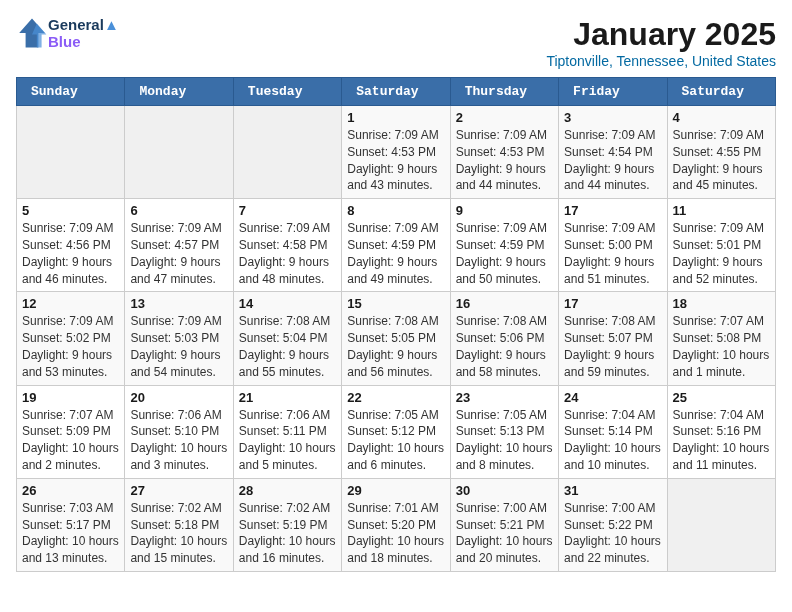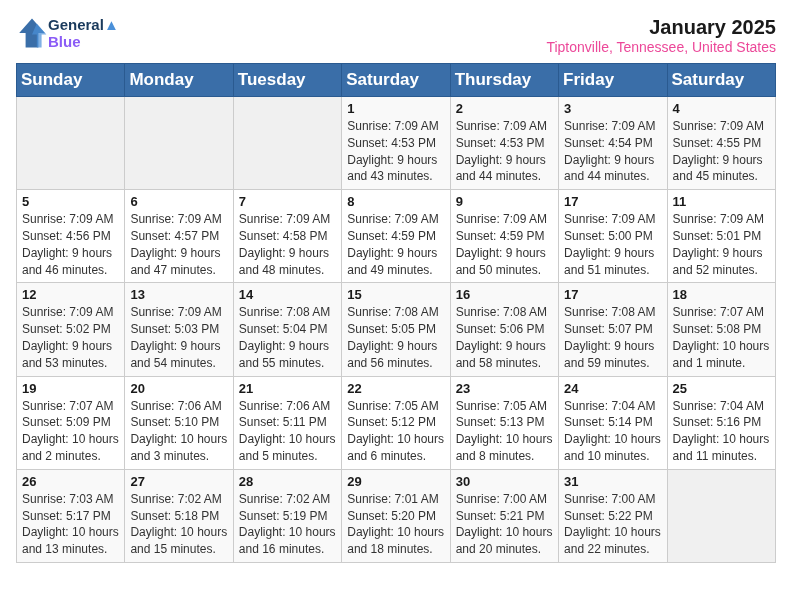--- a/index.html
+++ b/index.html
@@ -21,41 +21,42 @@
       align-items: center;
     }
     .logo-icon {
       width: 32px;
       height: 32px;
     }
     .title-block {
       text-align: right;
     }
     .month-title {
-      font-size: 20px;
+      font-size: 32px;
       font-weight: bold;
       color: #1a1a1a;
     }
     .location {
       font-size: 14px;
-      color: #ec4899;
+      color: #0369a1;
     }
     .calendar {
       width: 100%;
       border-collapse: collapse;
       border: 1px solid #ccc;
     }
     .calendar th {
       background: #3a6ea8;
       color: #fff;
-      font-size: 17px;
+      font-size: 13px;
       font-weight: bold;
-      padding: 6px 4px;
+      padding: 6px 14px;
       text-align: left;
       border: 1px solid #2a5a90;
+      font-family: Liberation Mono, monospace;
     }
     .calendar td {
       border: 1px solid #ccc;
       vertical-align: top;
       padding: 4px 5px;
       width: 108px;
       min-height: 80px;
       font-size: 10.5px;
       color: #333;
       background: #fff;

